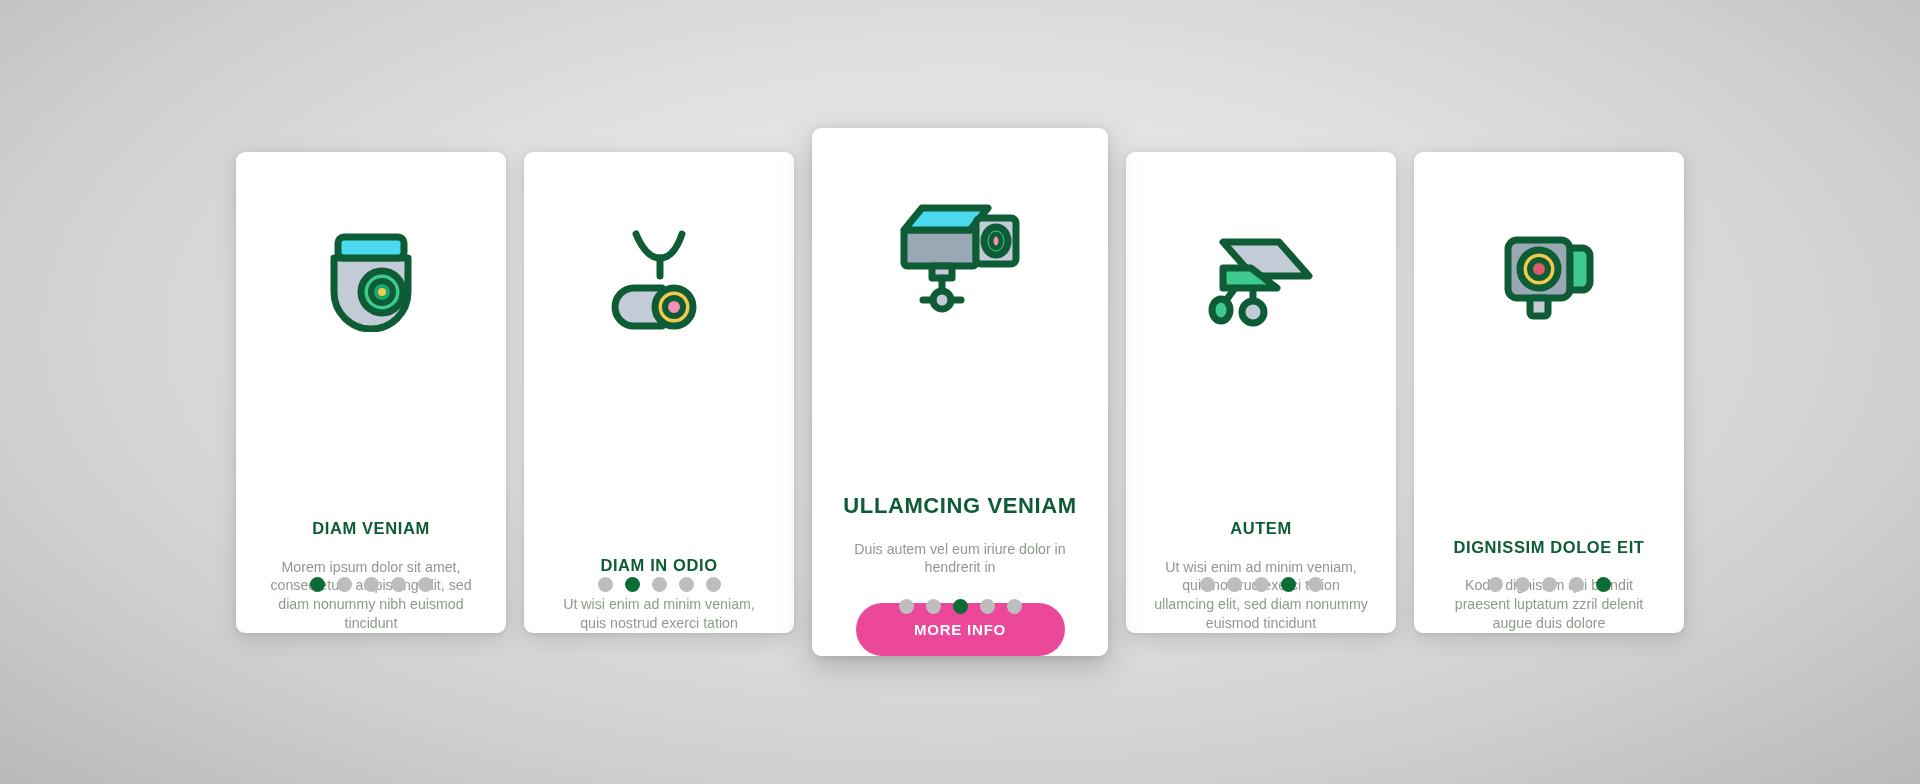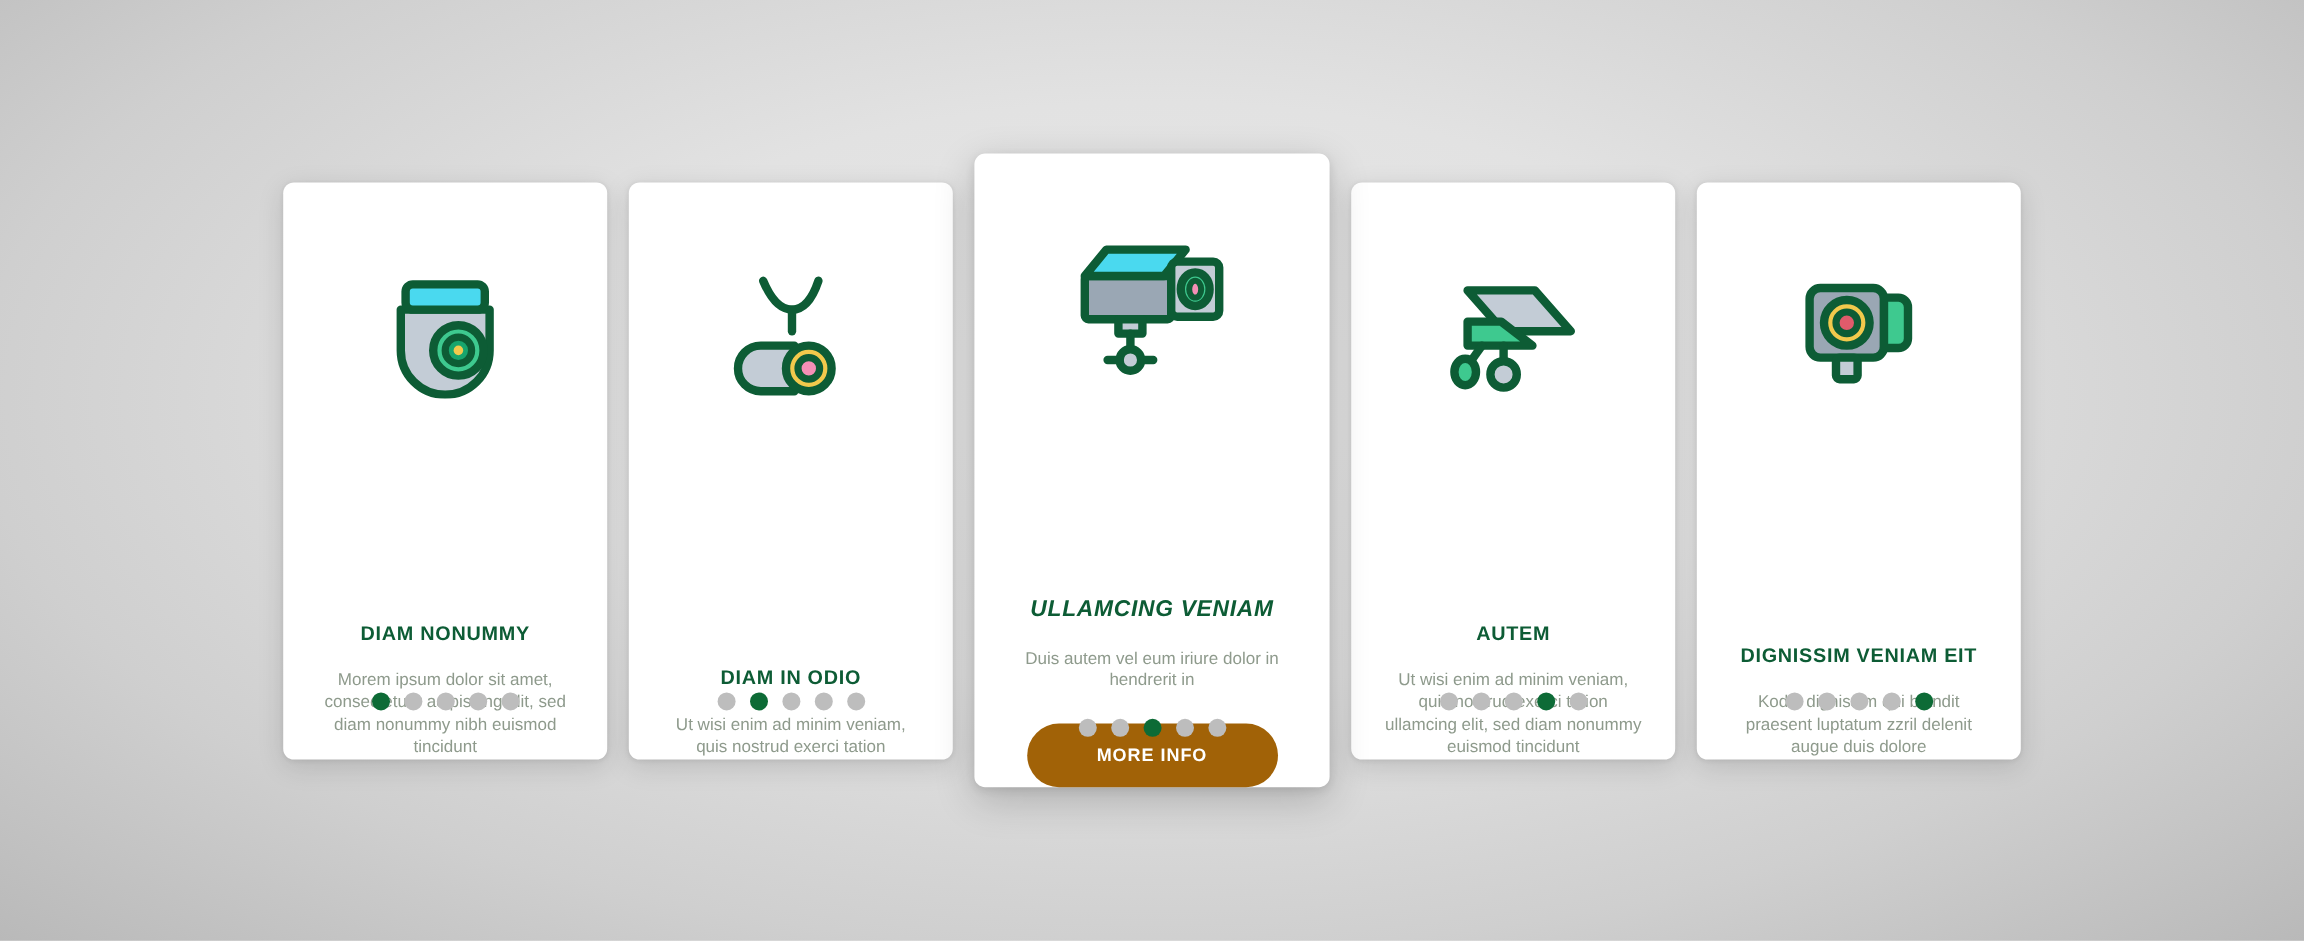--- a/index.html
+++ b/index.html
@@ -46,35 +46,35 @@
 
   .title {
     color:#0d5c35;
     font-weight:bold;
     letter-spacing:0.6px;
     text-align:center;
     font-size:16.5px;
     line-height:1.2;
     padding:0 10px;
   }
-  .card.center .title { font-size:19px;font-style:italic; }
+  .card.center .title { font-size:22px; }
 
   .body-text {
     color:#8e9a8c;
     font-size:14.2px;
     line-height:1.32;
     text-align:center;
     padding:0 28px;
     margin-top:19px;
   }
   .card.center .body-text { padding:0 34px; margin-top:20px; }
 
   .more-btn {
     margin-top:26px;
-    background:#a16207;
+    background:#ec4899;
     color:#ffffff;
     border:none;
     border-radius:30px;
     font-weight:bold;
     font-size:15px;
     letter-spacing:0.8px;
     width:209px;
     height:53px;
     cursor:pointer;
     font-family:"Liberation Sans", sans-serif;
@@ -105,21 +105,21 @@
         <g fill="none" stroke="#0d5c35" stroke-width="7" stroke-linejoin="round" stroke-linecap="round">
           <path d="M22 38 h74 v34 a37 37 0 0 1 -74 0 z" fill="#c3ccd6"></path>
           <rect x="26" y="17" width="66" height="21" rx="6" fill="#4ad9ef"></rect>
           <circle cx="70" cy="72" r="21" fill="#3ec98f"></circle>
           <circle cx="70" cy="72" r="11" fill="#17a56d" stroke-width="6"></circle>
         </g>
         <circle cx="70" cy="72" r="4" fill="#f2c94c"></circle>
       </svg>
     </div>
     <div class="spacer"></div>
-    <div class="title">DIAM NONUMMY</div>
+    <div class="title">DIAM VENIAM</div>
     <div class="body-text">Morem ipsum dolor sit amet, consectetuer adipiscing elit, sed diam nonummy nibh euismod tincidunt</div>
     <div class="dots">
       <span class="dot active"></span>
       <span class="dot"></span>
       <span class="dot"></span>
       <span class="dot"></span>
       <span class="dot"></span>
     </div>
   </div>
 
@@ -207,21 +207,21 @@
         <g fill="none" stroke="#0d5c35" stroke-width="7" stroke-linejoin="round" stroke-linecap="round">
           <rect x="22" y="20" width="62" height="58" rx="9" fill="#9aa7b4"></rect>
           <path d="M84 28 h12 a8 8 0 0 1 8 8 v26 a8 8 0 0 1 -8 8 h-12 z" fill="#3ec98f"></path>
           <circle cx="53" cy="49" r="19" fill="#f2c94c"></circle>
           <circle cx="53" cy="49" r="9" fill="#e05b6b" stroke-width="6"></circle>
           <rect x="44" y="78" width="18" height="18" rx="3" fill="#c3ccd6"></rect>
         </g>
       </svg>
     </div>
     <div class="spacer"></div>
-    <div class="title">DIGNISSIM VENIAM EIT</div>
+    <div class="title">DIGNISSIM DOLOE EIT</div>
     <div class="body-text">Kodio dignissim qui blandit praesent luptatum zzril delenit augue duis dolore</div>
     <div class="dots">
       <span class="dot"></span>
       <span class="dot"></span>
       <span class="dot"></span>
       <span class="dot"></span>
       <span class="dot active"></span>
     </div>
   </div>
 

